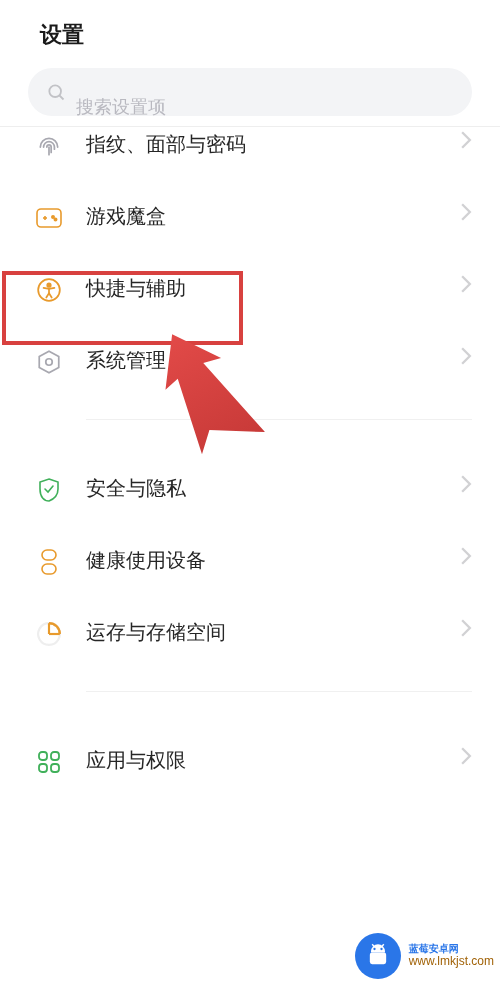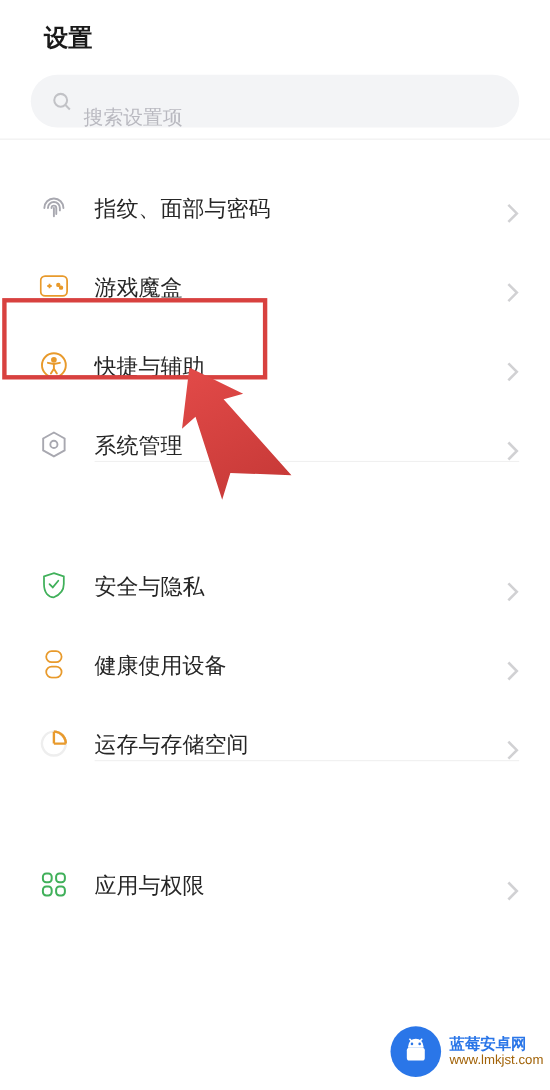--- a/index.html
+++ b/index.html
@@ -33,21 +33,21 @@
       margin-top: 30px;
     }
     .group-sep {
       height: 1px;
       background: #eeeeee;
       margin: 0 0 0 0;
     }
     .list { padding-top: 4px; }
     .item {
       display: flex;
-      align-items: flex-end;
+      align-items: flex-start;
       padding: 0 28px 0 34px;
       height: 72px;
       position: relative;
     }
     .item .icon-slot {
       width: 30px;
       height: 30px;
       display: flex;
       align-items: center;
       justify-content: center;
@@ -102,21 +102,21 @@
     .watermark-badge {
       width: 46px;
       height: 46px;
       border-radius: 50%;
       background: #2a76e8;
       display: flex;
       align-items: center;
       justify-content: center;
     }
     .watermark-text { text-align: left; }
-    .watermark-line1 { color: #2a76e8; font-size: 14px; font-weight: 700; line-height: 1.15; }
+    .watermark-line1 { color: #2a76e8; font-size: 10px; font-weight: 700; line-height: 1.15; }
     .watermark-line2 { color: #a16207; font-size: 12px; line-height: 1.15; }
   </style>
 </head>
 <body>
 
 <div class="page-title">设置</div>
 
 <div class="search-bar">
   <svg class="search-icon-svg" width="20" height="20" viewBox="0 0 24 24" fill="none" stroke="#9a9aa0" stroke-width="2.2">
     <circle cx="11" cy="11" r="7"></circle>

